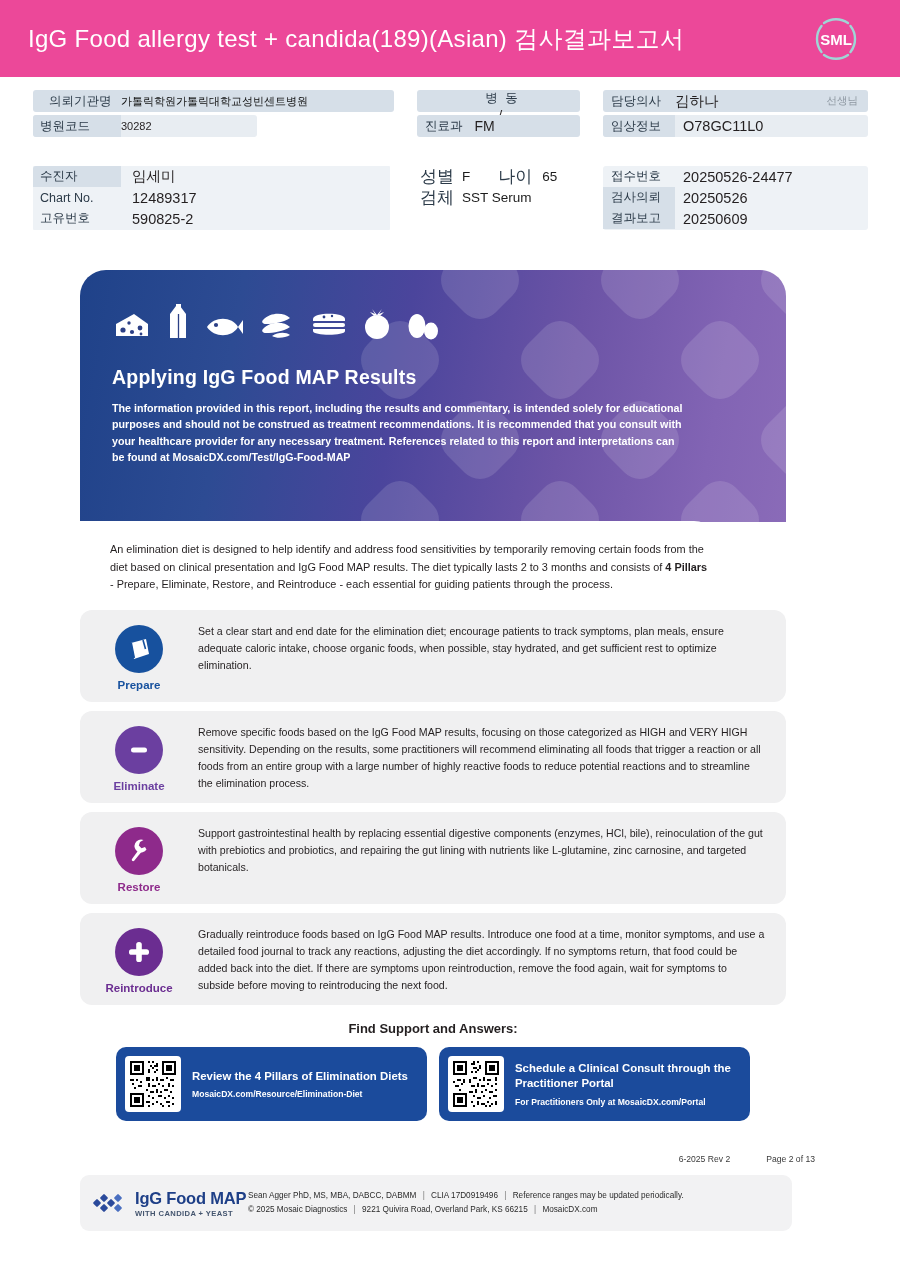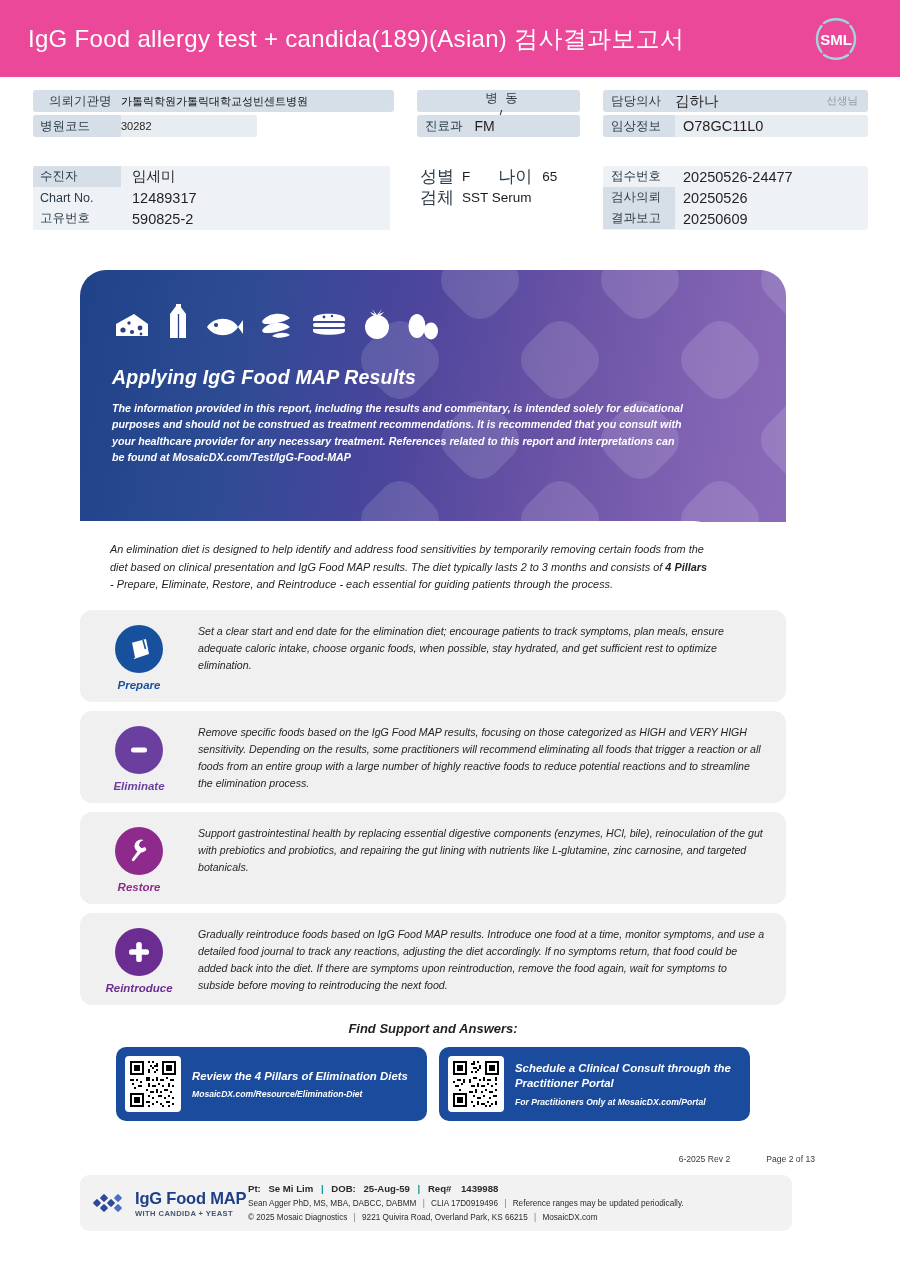--- a/index.html
+++ b/index.html
@@ -131,21 +131,20 @@
   }
   .b-acc .r { display:flex; align-items:center; height: 21px; }
   .b-acc .k { width: 72px; padding-left: 8px; font-size: 12.5px; color:#2b3a48; }
   .b-acc .k.hl { background:#d6dfe8; height:21px; display:flex; align-items:center; }
   .b-acc .v { padding-left: 8px; font-size: 14.5px; }
 
   
   .report {
     position: absolute; left: 80px; top: 270px;
     width: 706px;
-    font-style: italic;
   }
 
   
   .banner {
     position: relative;
     width: 706px; height: 252px;
     background: linear-gradient(100deg, #1f4289 0%, #2d4b93 22%, #4b459c 45%, #6c54a6 68%, #8264b4 88%, #8a6bb8 100%);
     border-radius: 26px 26px 0 0;
     overflow: hidden;
   }
@@ -655,30 +654,20 @@
         </g>
       </svg>
       <div>
         <div class="lg-main">IgG Food MAP</div>
         <div class="lg-sub">WITH CANDIDA + YEAST</div>
       </div>
     </div>
   </div>
 
   <div class="fl-text">
-    <div class="fl-line1">
-      <span>Pt:</span>
-      <span style="margin-left:5px">Se Mi Lim</span>
-      <span class="sep">|</span>
-      <span>DOB:</span>
-      <span style="margin-left:5px">25-Aug-59</span>
-      <span class="sep">|</span>
-      <span>Req#</span>
-      <span style="margin-left:7px">1439988</span>
-    </div>
     <div>
       <span>Sean Agger PhD, MS, MBA, DABCC, DABMM</span>
       <span class="sep2">|</span>
       <span>CLIA 17D0919496</span>
       <span class="sep2">|</span>
       <span>Reference ranges may be updated periodically.</span>
     </div>
     <div>
       <span>© 2025 Mosaic Diagnostics</span>
       <span class="sep2">|</span>

